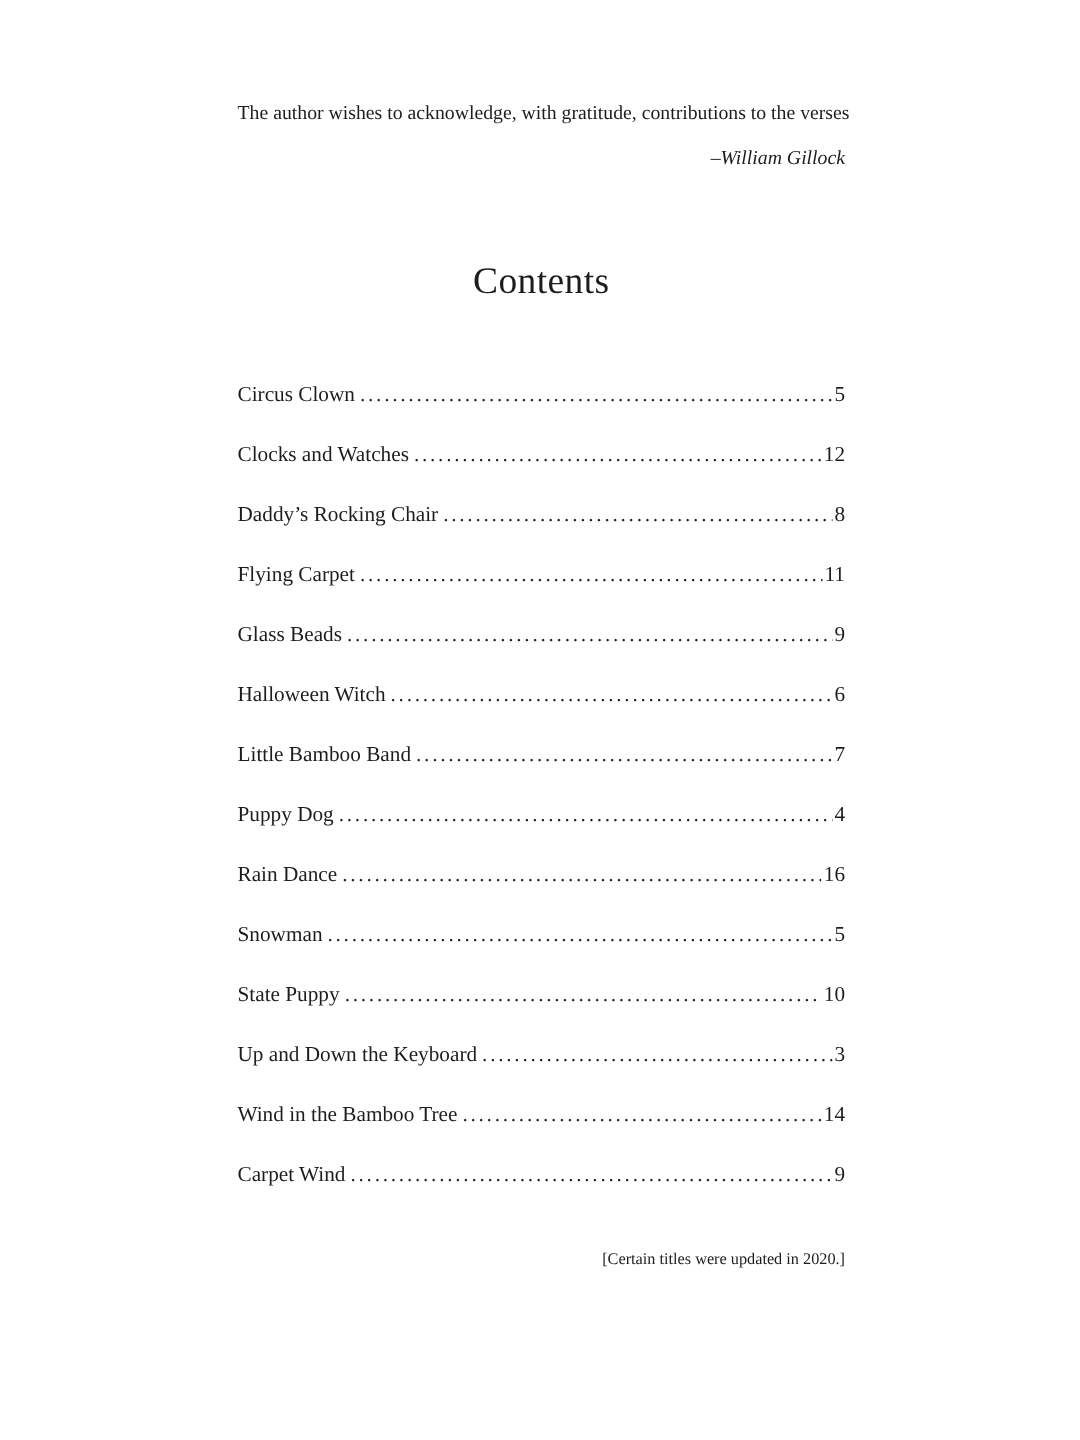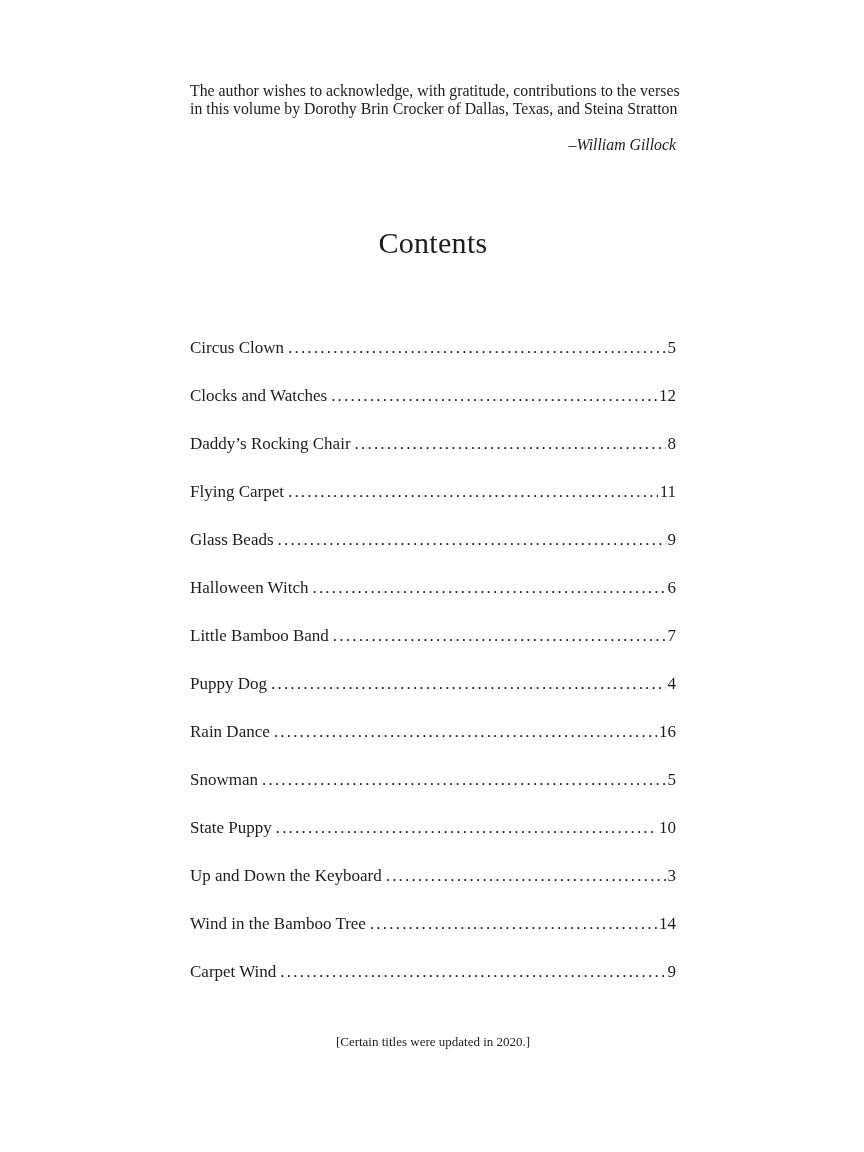--- a/index.html
+++ b/index.html
@@ -37,47 +37,46 @@
     font-size: 30px;
     text-align: center;
     margin-top: 72px;
     letter-spacing: 0.3px;
   }
   .toc {
     margin-top: 50px;
   }
   .toc-row {
     display: flex;
-    align-items: flex-end;
+    align-items: center;
     height: 48px;
     font-size: 17px;
   }
   .toc-title { white-space: nowrap; }
   .toc-leader {
     flex: 1;
     overflow: hidden;
     white-space: nowrap;
     letter-spacing: 2.2px;
     margin: 0 2px 0 4px;
   }
   .toc-page { white-space: nowrap; }
   .footer-note {
-    text-align: center;
+    text-align: right;
     font-size: 13px;
-    margin-top: 52px;
+    margin-top: 35px;
   }
 </style>
 </head>
 <body>
 
 <div class="doc-page">
 
   <div class="ack">
       <div class="ack-line">The author wishes to acknowledge, with gratitude, contributions to the verses</div>
-      <div class="ack-line">in this volume by Dorothy Brin Crocker of Dallas, Texas, and Steina Stratton</div>
     </div>
 
   <div class="attribution">–William Gillock</div>
 
   <h1 class="heading">Contents</h1>
 
   <div class="toc">
       <div class="toc-row">
         <span class="toc-title">Circus Clown</span>
         <span class="toc-leader" aria-hidden="true">........................................................................................................................</span>

